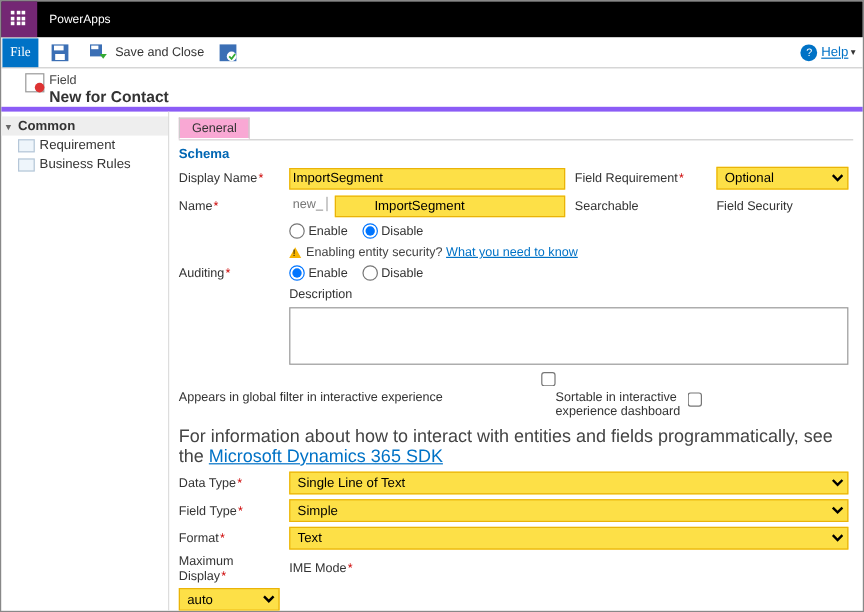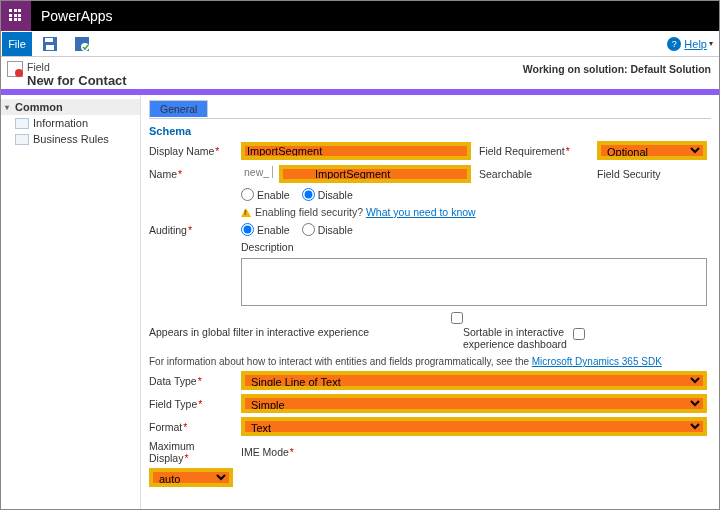--- a/index.html
+++ b/index.html
@@ -1,62 +1,62 @@
 <!DOCTYPE html>
 <html><head>
 <meta charset="utf-8">
 <style>
   * { box-sizing: border-box; margin: 0; padding: 0; font-family: "Segoe UI", Tahoma, sans-serif; }
   body { width: 720px; height: 510px; font-size: 11px; color: #333; background: #fff; border: 1px solid #888; overflow: hidden; }
   .topbar { height: 30px; background: #000; display: flex; align-items: center; }
   .waffle { width: 30px; height: 30px; background: #742774; display: flex; align-items: center; justify-content: center; }
-  .brand { color: #fff; font-size: 14px; padding-left: 10px; }
+  .brand { color: #fff; font-size: 10px; padding-left: 10px; }
   .grid9 { width: 14px; height: 14px; display: grid; grid-template-columns: repeat(3,3px); grid-template-rows: repeat(3,3px); gap: 1.5px; }
   .grid9 span { background: #fff; width: 3px; height: 3px; }
   .cmdbar { height: 26px; display: flex; align-items: center; border-bottom: 1px solid #ccc; font-size: 11px; }
-  .file-btn { background: #0072c6; color: #fff; width: 30px; height: 24px; display: flex; align-items: center; justify-content: center; margin: 1px 6px 1px 1px; cursor: pointer; }
+  .file-btn { background: #0072c6; color: #fff; width: 30px; height: 24px; display: flex; align-items: center; justify-content: center; margin: 1px 6px 1px 1px; cursor: pointer; font-family: Liberation Serif, serif; }
   .cmd-icon { width: 16px; height: 16px; margin: 0 4px; display: inline-block; cursor: pointer; }
   .cmd-item { display: flex; align-items: center; margin-right: 8px; cursor: pointer; color: #333; }
   .cmd-item span.lbl { margin-left: 2px; }
   .spacer { flex: 1; }
   .help { display: flex; align-items: center; margin-right: 6px; cursor: pointer; color: #0072c6; }
   .help .q { width: 14px; height: 14px; border-radius: 50%; background: #0072c6; color: #fff; display: flex; align-items: center; justify-content: center; font-size: 9px; margin-right: 3px; }
-  .subhead { display: flex; align-items: flex-start; border-bottom: 6px solid #8b5cf6; padding: 4px 8px 2px 6px; }
+  .subhead { display: flex; align-items: flex-start; border-bottom: 4px solid #8b5cf6; padding: 4px 8px 2px 20px; }
   .subhead .icon16 { width: 16px; height: 16px; margin-right: 4px; border: 1px solid #999; background: #fff; position: relative; }
   .subhead .icon16::after { content: ""; position: absolute; right: -1px; bottom: -1px; width: 8px; height: 8px; background: #d33; border-radius: 50%; }
   .subhead .titles { line-height: 13px; }
   .subhead .crumb { color: #444; font-size: 10.5px; }
   .subhead .title { font-weight: 600; font-size: 13px; }
   .workingon { font-size: 10.5px; font-weight: 600; margin-left: auto; margin-top: 2px; white-space: nowrap; }
   .main { display: flex; height: calc(510px - 30px - 26px - 38px); }
   .side { width: 140px; border-right: 1px solid #ddd; padding: 4px 0; font-size: 11px; }
   .side .node { display: flex; align-items: center; padding: 2px 4px; cursor: pointer; }
   .side .node.bold { font-weight: 600; background: #eee; }
   .side .node .tw { width: 8px; color: #666; margin-right: 2px; font-size: 8px; }
   .side .node .mini { width: 14px; height: 11px; margin-right: 4px; border: 1px solid #b5c6d8; background: #eef5fb; }
   .content { flex: 1; padding: 4px 8px 8px 0px; overflow: hidden; }
   .tabstrip { border-bottom: 1px solid #ccc; height: 20px; margin-left: 8px; }
-  .tab { display: inline-block; border: 1px solid #ccc; border-bottom: 1px solid #fff; padding: 2px 10px; background: #3b82f6; font-size: 10.5px; position: relative; top: 1px; cursor: pointer; }
+  .tab { display: inline-block; border: 1px solid #ccc; border-bottom: 1px solid #fff; padding: 2px 10px; background: #f9a8d4; font-size: 10.5px; position: relative; top: 1px; cursor: pointer; }
   .section-title { font-weight: 600; margin: 6px 0 4px 8px; font-size: 11px; color: #0066b3; }
   .form-grid { display: grid; grid-template-columns: 84px 230px 110px 1fr; column-gap: 8px; row-gap: 5px; align-items: center; margin-left: 8px; margin-right: 4px; }
   .lbl { color: #333; font-size: 10.5px; }
   .req { color: #c00; margin-left: 1px; }
-  input.txt, select.sel { width: 100%; height: 18px; font-size: 11px; border: 4px solid #eab308; padding: 0 2px; background: #f97316; }
+  input.txt, select.sel { width: 100%; height: 18px; font-size: 11px; border: 1px solid #eab308; padding: 0 2px; background: #fde047; }
   select.sel { height: 19px; }
   textarea.ta { width: 100%; height: 48px; font-size: 11px; border: 1px solid #999; resize: none; }
   .radios { display: flex; align-items: center; gap: 4px; font-size: 10.5px; }
   .radios label { display: flex; align-items: center; gap: 3px; margin-right: 8px; }
   .radios input { margin: 0; }
   .warn { display: flex; align-items: center; gap: 4px; font-size: 10.5px; color: #444; }
   .warn .tri { width: 0; height: 0; border-left: 5px solid transparent; border-right: 5px solid transparent; border-bottom: 9px solid #f7b500; position: relative; }
   .warn .tri::after { content: "!"; position: absolute; left: -2px; top: 0px; font-size: 8px; color: #000; }
   .warn a { color: #0072c6; text-decoration: underline; }
   .span3 { grid-column: 2 / span 3; }
   .chk { width: 12px; height: 12px; }
-  .info-line { font-size: 10px; color: #444; margin: 6px 0 4px 8px; }
+  .info-line { font-size: 15px; color: #444; margin: 6px 0 4px 8px; }
   .info-line a { color: #0072c6; text-decoration: underline; }
   .type-row { display: grid; grid-template-columns: 84px 1fr; column-gap: 8px; row-gap: 4px; align-items: center; margin-left: 8px; margin-right: 4px; }
   .noborder-prefix { position: relative; padding-left: 38px; }
   .noborder-prefix .prefix { position: absolute; left: 3px; top: 1px; color: #777; border-right: 1px solid #aaa; padding-right: 3px; font-size: 10.5px; }
   .noborder-prefix input { padding-left: 32px; }
   .twocol-below { display: grid; grid-template-columns: 84px 230px 110px 1fr; column-gap: 0; align-items: flex-start; margin: 4px 4px 0 8px; font-size: 10.5px; }
   .twocol-below .chkwrap { padding-top: 2px; }
   .sel-narrow { width: 200px; }
 </style>
 </head>
@@ -83,51 +83,58 @@
   <div class="file-btn">File</div>
   <div class="cmd-item">
     <svg class="cmd-icon" viewBox="0 0 16 16">
         <rect x="1" y="1" width="14" height="14" fill="#3b6fb5"></rect>
         <rect x="3" y="2" width="8" height="4" fill="#fff"></rect>
         <rect x="4" y="9" width="8" height="5" fill="#fff"></rect>
       </svg>
   </div>
   <div class="cmd-item">
     <svg class="cmd-icon" viewBox="0 0 16 16">
+        <rect x="1" y="1" width="10" height="10" fill="#3b6fb5"></rect>
+        <rect x="2" y="2" width="6" height="3" fill="#fff"></rect>
+        <path d="M9 9 l6 0 l-3 4 z" fill="#3a3"></path>
+      </svg>
+    <span class="lbl">Save and Close</span>
+  </div>
+  <div class="cmd-item">
+    <svg class="cmd-icon" viewBox="0 0 16 16">
         <rect x="1" y="1" width="14" height="14" fill="#3b6fb5"></rect>
         <circle cx="11" cy="11" r="4" fill="#fff"></circle>
         <path d="M9 11 l2 2 l3 -4" stroke="#3a3" stroke-width="1.5" fill="none"></path>
       </svg>
   </div>
   <div class="spacer"></div>
   <div class="help">
     <span class="q">?</span>
     <span style="text-decoration: underline;">Help</span>
     <span style="font-size:8px;margin-left:2px;color:#333;">▾</span>
   </div>
 </div>
 
 <div class="subhead">
   <div class="icon16"></div>
   <div class="titles">
     <div class="crumb">Field</div>
     <div class="title">New for Contact</div>
   </div>
-  <div class="workingon">Working on solution: Default Solution</div>
 </div>
 
 <div class="main">
   <div class="side">
     <div class="node bold">
       <span class="tw">▾</span>
       <span>Common</span>
     </div>
     <div class="node" style="padding-left:14px;">
       <span class="mini"></span>
-      <span>Information</span>
+      <span>Requirement</span>
     </div>
     <div class="node" style="padding-left:14px;">
       <span class="mini"></span>
       <span>Business Rules</span>
     </div>
   </div>
 
   <div class="content">
     <div class="tabstrip">
       <div class="tab">General</div>
@@ -156,21 +163,21 @@
           </label>
         <label>
             <input type="radio" name="sec" checked="" style="">
             <span>Disable</span>
           </label>
       </div>
 
       <div></div>
       <div class="warn span3">
         <span class="tri"></span>
-        <span><span>Enabling field security? </span><a href="#">What you need to know</a></span>
+        <span><span>Enabling entity security? </span><a href="#">What you need to know</a></span>
       </div>
 
       <div class="lbl"><span>Auditing</span><span class="req">*</span></div>
       <div class="radios span3">
         <label>
             <input type="radio" name="aud" checked="" style="">
             <span>Enable</span>
           </label>
         <label>
             <input type="radio" name="aud" style="">

